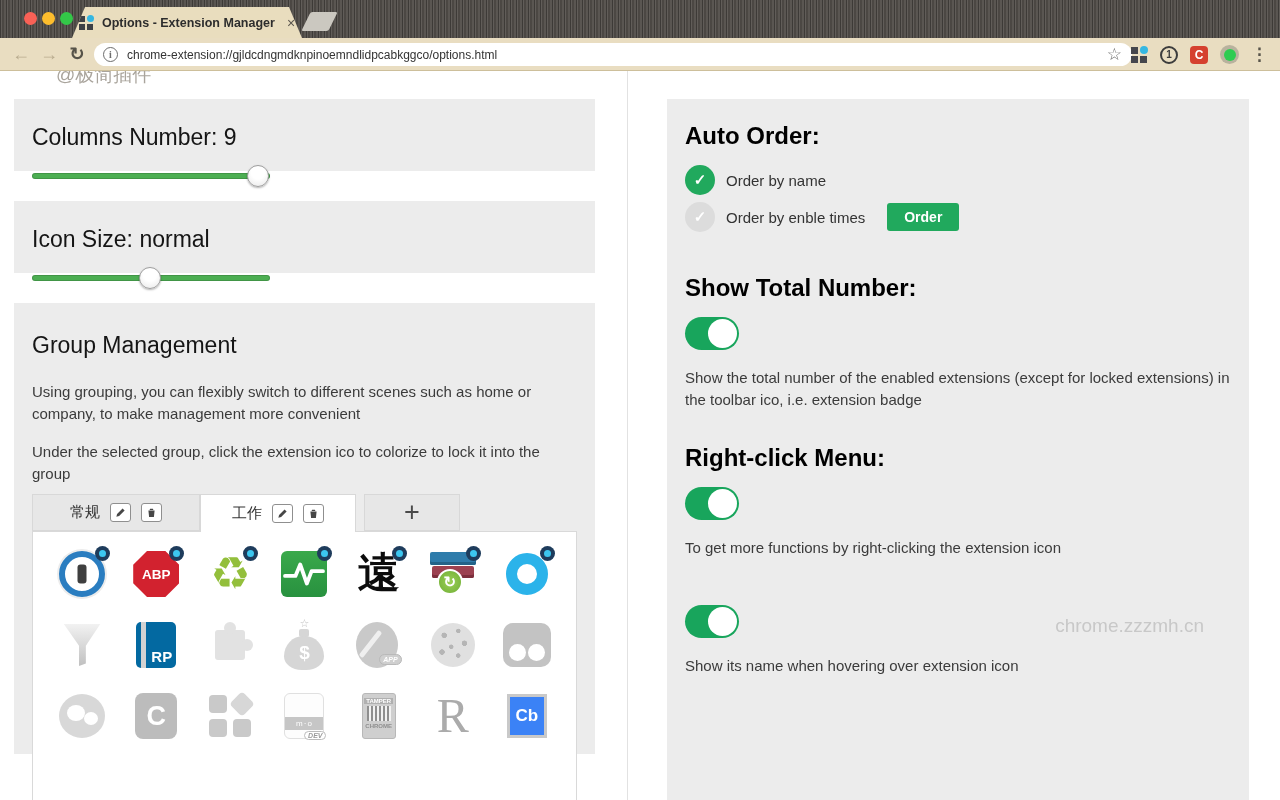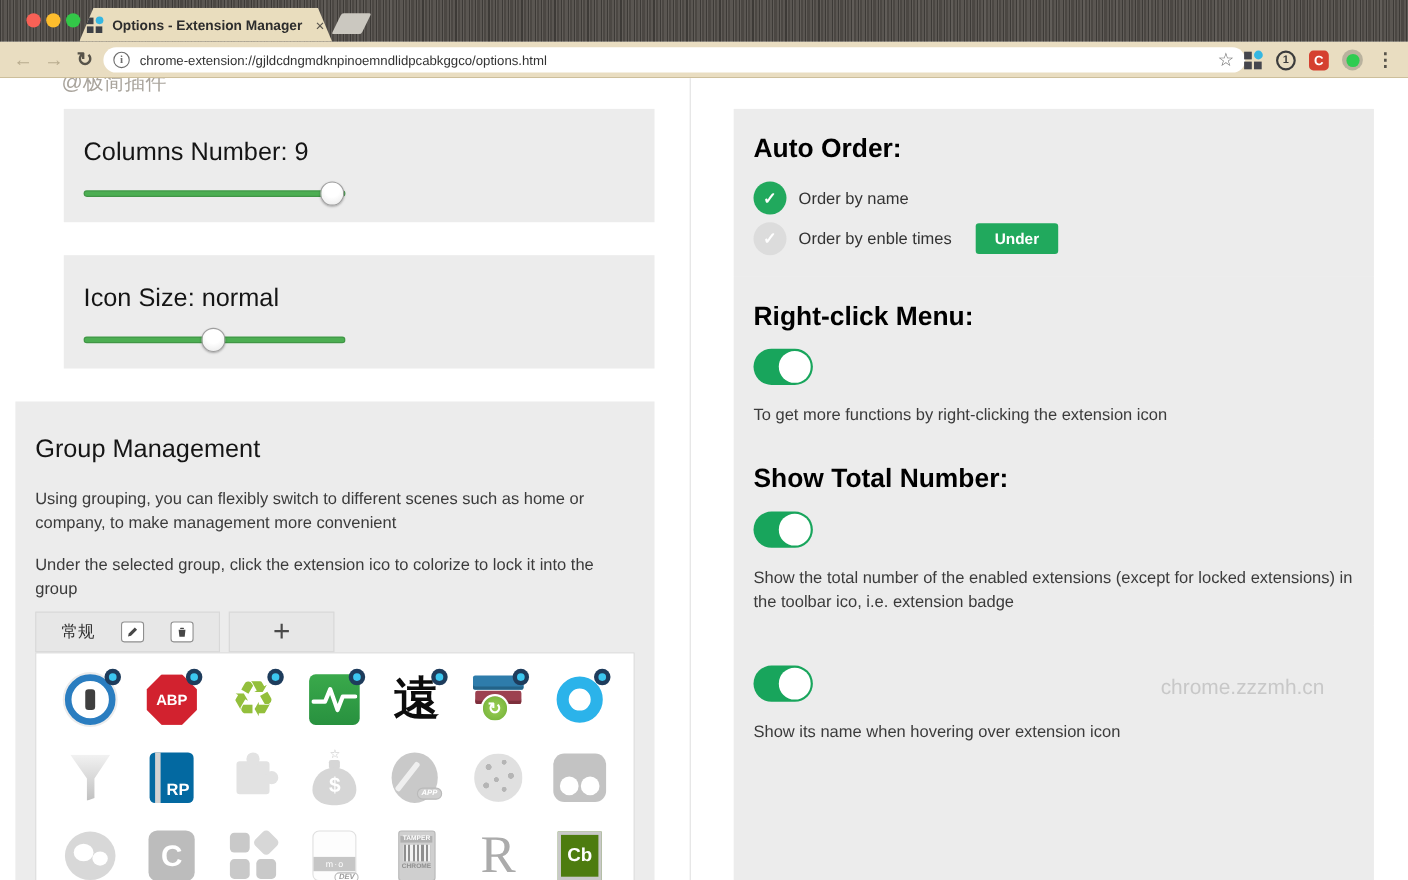--- a/index.html
+++ b/index.html
@@ -54,34 +54,34 @@
   
   .content { position:absolute; left:0; top:71px; width:1280px; height:729px; background:#fff; overflow:hidden; }
   .wm-top { position:absolute; left:56px; top:-9px; font-size:19px; color:#a9a49c; }
   .vdivider { position:absolute; left:627px; top:0; bottom:0; width:1px; background:#e2e2e2; }
 
   .col-left { position:absolute; left:14px; top:28px; width:581px; }
   .col-right { position:absolute; left:667px; top:28px; width:582px; }
 
   .card { background:#ececec; margin-bottom:30px; }
   .card h2 { font-size:23px; font-weight:400; color:#151515; line-height:28px; }
-  .lc-1, .lc-2 { height:103px; padding:24px 18px 0;margin-left:44px; }
+  .lc-1, .lc-2 { height:72px; padding:24px 18px 0; }
   .lc-3 { height:451px; padding:28px 18px 0; }
   .desc { font-size:15px; color:#3b3b3b; line-height:22px; width:516px; }
   .lc-3 .d1 { margin-top:22px; } .lc-3 .d2 { margin-top:16px; }
 
   .slider { position:relative; margin-top:14px; width:238px; height:22px; }
   .track { position:absolute; left:0; top:8px; width:100%; height:6px; background:#4cae52; border-radius:3px; box-shadow:inset 0 0 0 1px rgba(0,0,0,.14); }
   .thumb { position:absolute; top:0; width:22px; height:22px; border-radius:50%;
     background:radial-gradient(circle at 50% 32%, #ffffff 40%, #e7e7e7); border:1px solid #9e9e9e; box-shadow:0 1px 2px rgba(0,0,0,.3); }
   .th-cols { left:215px; } .th-size { left:107px; }
 
   
   .gtabs { display:flex; margin-top:9px; height:37px; position:relative; z-index:2; }
-  .gtab { display:flex; align-items:center; justify-content:center; gap:24px; font-size:15px; color:#333;
+  .gtab { display:flex; align-items:center; justify-content:center; gap:10px; font-size:15px; color:#333;
     background:#e7e7e7; border:1px solid #d8d8d8; }
   .gt-1 { width:168px; } .gt-2 { width:156px; background:#fff; border-bottom:none; height:38px; }
   .gt-add { width:96px; margin-left:8px; font-size:27px; color:#4a4a4a; font-weight:300; }
   .mini { width:21px; height:19px; background:#fff; border:1px solid #8f8f8f; border-radius:3px;
     display:flex; align-items:center; justify-content:center; }
   .mini svg { width:11px; height:11px; }
 
   .panel { width:545px; height:400px; background:#fff; border:1px solid #d9d9d9; }
   .igrid { display:grid; grid-template-columns:repeat(7,1fr); padding:17px 12px; row-gap:21px; justify-items:center; }
   .cell { width:50px; height:50px; position:relative; }
@@ -149,21 +149,21 @@
   .ic-mo .band { position:absolute; left:0; right:0; bottom:8px; height:13px; background:#c6c6c6; color:#fff; font-size:8px;
     display:flex; align-items:center; justify-content:center; letter-spacing:1px; }
   .ic-mo .dev { position:absolute; right:-3px; bottom:-2px; background:#fff; border:1px solid #bbb; color:#9a9a9a;
     border-radius:6px; font-size:7px; font-weight:bold; font-style:italic; padding:0 3px; }
   .ic-tamper { width:34px; height:46px; margin:2px 8px; background:#cfcfcf; border:1px solid #b8b8b8; border-radius:3px;
     padding:4px 3px; display:flex; flex-direction:column; align-items:center; gap:2px; }
   .ic-tamper .tp1 { font-size:6px; color:#fff; font-weight:bold; background:#b0b0b0; padding:0 2px; }
   .ic-tamper .tbar { width:24px; height:15px; background:repeating-linear-gradient(90deg,#8f8f8f 0 2px,#f2f2f2 2px 4px); }
   .ic-tamper .tp2 { font-size:6px; color:#8f8f8f; font-weight:bold; }
   .ic-r { font-family:"Liberation Serif",serif; font-size:48px; line-height:50px; color:#ababab; text-align:center; }
-  .ic-cb { width:40px; height:44px; margin:3px 5px; background:#4d7c0f; border:3px solid #c9c9c9;
+  .ic-cb { width:40px; height:44px; margin:3px 5px; background:#3b82f6; border:3px solid #c9c9c9;
     display:flex; align-items:center; justify-content:center; color:#fff; font-weight:bold; font-size:17px; }
 
   
   .rcard { background:#ececec; padding:22px 18px 0; position:relative; }
   .rcard h2 { line-height:30px; }
   .rc-a { height:152px; } .rc-b { height:148px; } .rc-c { height:170px; } .rc-d { height:300px; }
   .opt { display:flex; align-items:center; }
   .opt.first { margin-top:14px; } .opt.second { margin-top:7px; }
   .chk { width:30px; height:30px; border-radius:50%; color:#fff; font-size:15px; font-weight:bold;
     display:flex; align-items:center; justify-content:center; flex:0 0 auto; }
@@ -257,20 +257,33 @@
               <svg viewBox="0 0 16 16">
                   <path d="M11 2l3 3-8 8-4 1 1-4z" fill="#474747"></path>
                 </svg>
             </span>
             <span class="mini">
               <svg viewBox="0 0 16 16">
                   <path d="M3.5 5h9l-1 9.5h-7zM6 2.5h4l.8 1.7H5.2z" fill="#474747"></path>
                 </svg>
             </span>
           </div>
+          <div class="gtab gt-2">
+            <span>工作</span>
+            <span class="mini">
+              <svg viewBox="0 0 16 16">
+                  <path d="M11 2l3 3-8 8-4 1 1-4z" fill="#474747"></path>
+                </svg>
+            </span>
+            <span class="mini">
+              <svg viewBox="0 0 16 16">
+                  <path d="M3.5 5h9l-1 9.5h-7zM6 2.5h4l.8 1.7H5.2z" fill="#474747"></path>
+                </svg>
+            </span>
+          </div>
           <div class="gtab gt-add">
             <span>+</span>
           </div>
         </div>
 
         <div class="panel">
           <div class="igrid">
 
             <div class="cell">
               <div class="ic-1p">
@@ -401,40 +414,40 @@
 
       <div class="rcard rc-a">
         <h2>Auto Order:</h2>
         <div class="opt first">
           <span class="chk on">✓</span>
           <span class="opt-label">Order by name</span>
         </div>
         <div class="opt second">
           <span class="chk off">✓</span>
           <span class="opt-label">Order by enble times</span>
-          <button class="reset-btn">Under</button>
-        </div>
+          <button class="reset-btn">Order</button>
+        </div>
+      </div>
+
+      <div class="rcard rc-c">
+        <h2>Show Total Number:</h2>
+        <div class="toggle">
+            <i></i>
+          </div>
+        <p class="rdesc">Show the total number of the enabled extensions (except for locked extensions) in the toolbar ico, i.e. extension badge</p>
       </div>
 
       <div class="rcard rc-b">
         <h2>Right-click Menu:</h2>
         <div class="toggle">
             <i></i>
           </div>
         <p class="rdesc">To get more functions by right-clicking the extension icon</p>
       </div>
 
-      <div class="rcard rc-c">
-        <h2>Show Total Number:</h2>
-        <div class="toggle">
-            <i></i>
-          </div>
-        <p class="rdesc">Show the total number of the enabled extensions (except for locked extensions) in the toolbar ico, i.e. extension badge</p>
-      </div>
-
       <div class="rcard rc-d">
         <span class="wm-site">chrome.zzzmh.cn</span>
         <div class="toggle">
             <i></i>
           </div>
         <p class="rdesc">Show its name when hovering over extension icon</p>
       </div>
 
     </div>
   </div>

